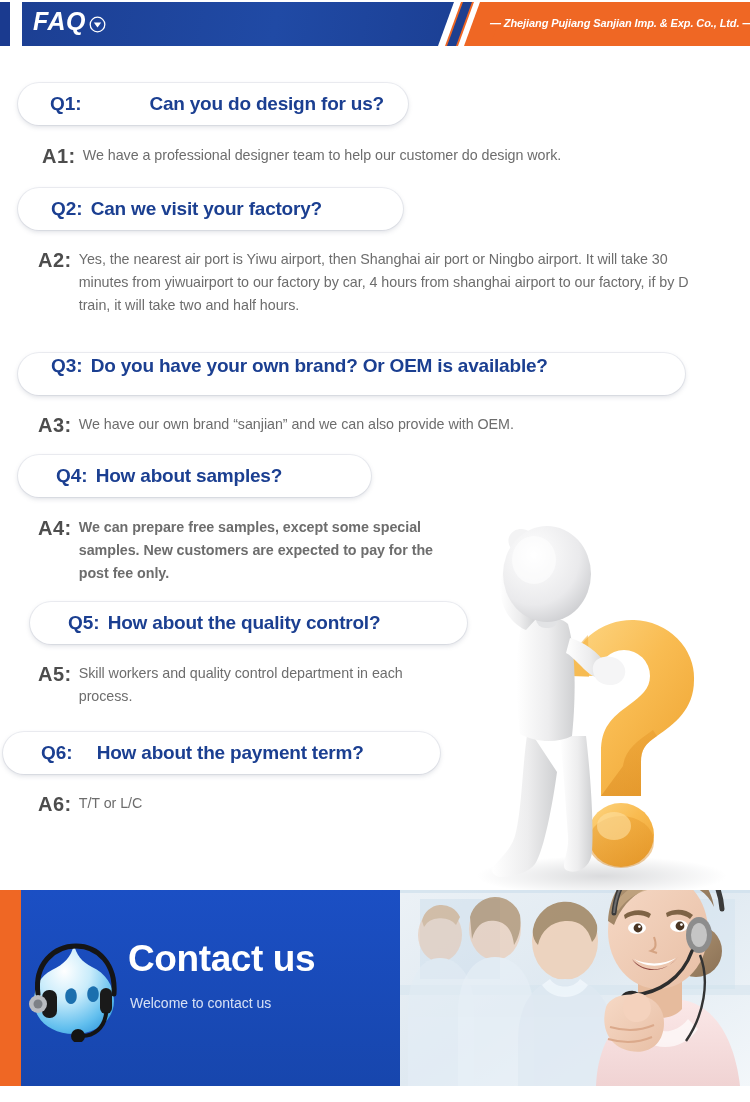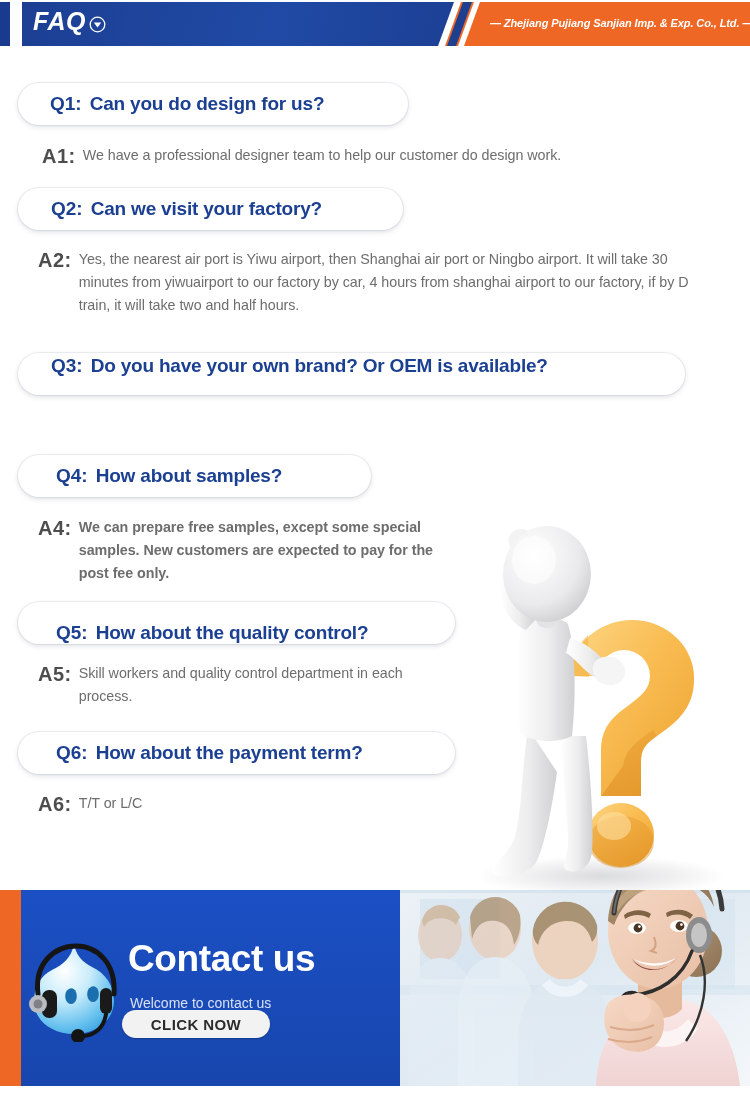--- a/index.html
+++ b/index.html
@@ -162,21 +162,21 @@
         <path d="M148 160 c10 -4 20 0 24 8 c4 9 -2 18 -12 19 c-10 1 -18 -5 -19 -14
                  c-1 -6 2 -11 7 -13 z" fill="#f5f5f6"></path>
 
         <rect x="84" y="112" width="22" height="18" rx="9" fill="#e2e3e5"></rect>
 
         <ellipse cx="95" cy="76" rx="44" ry="48" fill="url(#headG)"></ellipse>
         <ellipse cx="82" cy="62" rx="22" ry="24" fill="#ffffff" opacity=".55"></ellipse>
       </svg>
     </div>
 
-    <div class="q-pill" style="left:18px; top:35px; width:390px; padding:0 24px 0 32px;">
+    <div class="q-pill" style="left:18px; top:35px; width:390px; padding:0 24px 0 32px;justify-content:space-between;">
       <span class="q-num">Q1:</span>
       <span class="q-label">Can you do design for us?</span>
     </div>
     <div class="a-row" style="left:42px; top:96px; width:690px;">
       <span class="a-num">A1:</span>
       <span class="a-text">We have a professional designer team to help our customer do design work.</span>
     </div>
 
     <div class="q-pill" style="left:18px; top:140px; width:385px; padding:0 24px 0 33px;">
       <span class="q-num">Q2:</span>
@@ -184,40 +184,44 @@
     </div>
     <div class="a-row" style="left:38px; top:200px; width:690px;">
       <span class="a-num">A2:</span>
       <span class="a-text" style="width:625px; display:inline-block;">Yes, the nearest air port is Yiwu airport, then Shanghai air port or Ningbo airport. It will take 30 minutes from yiwuairport to our factory by car, 4 hours from shanghai airport to our factory, if by D train, it will take two and half hours.</span>
     </div>
 
     <div class="q-pill" style="left:18px; top:305px; width:667px; padding:0 24px 16px 33px;">
       <span class="q-num">Q3:</span>
       <span class="q-label">Do you have your own brand? Or OEM is available?</span>
     </div>
+    <div class="a-row" style="left:38px; top:365px; width:690px;">
+      <span class="a-num">A3:</span>
+      <span class="a-text">We have our own brand “sanjian” and we can also provide with OEM.</span>
+    </div>
 
     <div class="q-pill" style="left:18px; top:407px; width:353px; padding:0 24px 0 38px;">
       <span class="q-num">Q4:</span>
       <span class="q-label">How about samples?</span>
     </div>
     <div class="a-row" style="left:38px; top:468px; width:430px;">
       <span class="a-num">A4:</span>
       <span class="a-text" style="width:370px; display:inline-block;font-weight:bold;">We can prepare free samples, except some special samples. New customers are expected to pay for the post fee only.</span>
     </div>
 
-    <div class="q-pill" style="left:18px; top:554px; width:437px; padding:0 24px 0 38px;align-items:flex-end;">
+    <div class="q-pill" style="left:30px; top:554px; width:437px; padding:0 24px 0 38px;">
       <span class="q-num">Q5:</span>
       <span class="q-label">How about the quality control?</span>
     </div>
     <div class="a-row" style="left:38px; top:614px; width:430px;">
       <span class="a-num">A5:</span>
       <span class="a-text" style="width:365px; display:inline-block;">Skill workers and quality control department in each process.</span>
     </div>
 
-    <div class="q-pill" style="left:18px; top:684px; width:437px; padding:0 24px 0 38px;">
+    <div class="q-pill" style="left:3px; top:684px; width:437px; padding:0 24px 0 38px;gap:16px;">
       <span class="q-num">Q6:</span>
       <span class="q-label">How about the payment term?</span>
     </div>
     <div class="a-row" style="left:38px; top:744px; width:430px;">
       <span class="a-num">A6:</span>
       <span class="a-text">T/T or L/C</span>
     </div>
 
   </div>
 
@@ -351,17 +355,14 @@
 
         <path d="M84 82 c-2 14 -12 22 -24 22" fill="none" stroke="#141414" stroke-width="4" stroke-linecap="round"></path>
         <circle cx="56" cy="104" r="7" fill="#141414"></circle>
       </svg>
     </div>
 
     <div class="c-title">Contact us</div>
     <div class="c-sub">Welcome to contact us</div>
   </div>
 
-  <div class="c-btn">
-    <span>CLICK NOW</span>
-  </div>
 
 </div>
 
 </body></html>

